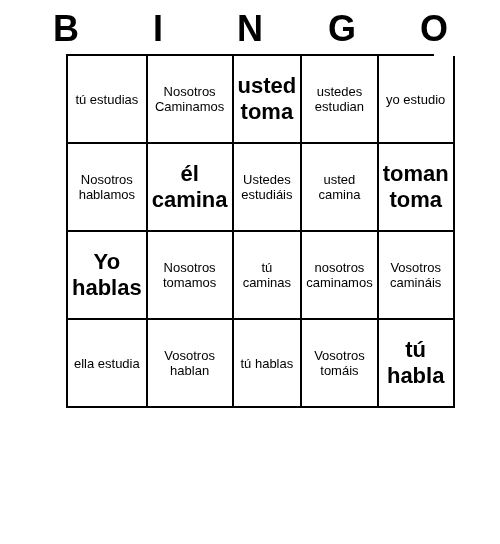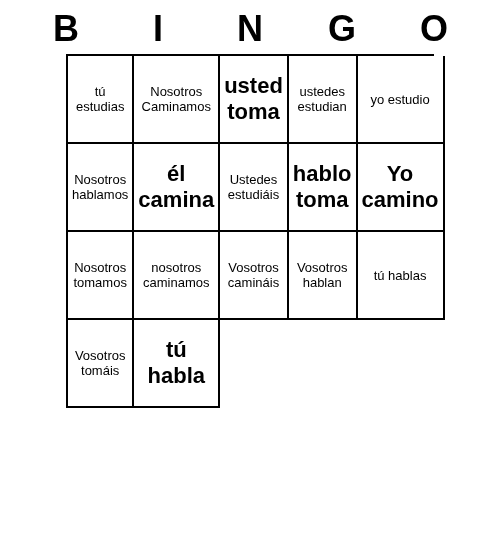--- a/index.html
+++ b/index.html
@@ -92,33 +92,42 @@
     <div class="bingo-cell">
       <span class="text-normal">Nosotros hablamos</span>
     </div>
     <div class="bingo-cell">
       <span class="text-bold">él camina</span>
     </div>
     <div class="bingo-cell">
       <span class="text-normal">Ustedes estudiáis</span>
     </div>
     <div class="bingo-cell">
-      <span class="text-bold">hablo toma</span>
+      <span class="text-normal">usted camina</span>
     </div>
     <div class="bingo-cell">
-      <span class="text-bold">Yo camino</span>
+      <span class="text-bold">toman toma</span>
+    </div>
+    <div class="bingo-cell">
+      <span class="text-bold">Yo hablas</span>
     </div>
     <div class="bingo-cell">
       <span class="text-normal">Nosotros tomamos</span>
+    </div>
+    <div class="bingo-cell">
+      <span class="text-normal">tú caminas</span>
     </div>
     <div class="bingo-cell">
       <span class="text-normal">nosotros caminamos</span>
     </div>
     <div class="bingo-cell">
       <span class="text-normal">Vosotros camináis</span>
+    </div>
+    <div class="bingo-cell">
+      <span class="text-normal">ella estudia</span>
     </div>
     <div class="bingo-cell">
       <span class="text-normal">Vosotros hablan</span>
     </div>
     <div class="bingo-cell">
       <span class="text-normal">tú hablas</span>
     </div>
     <div class="bingo-cell">
       <span class="text-normal">Vosotros tomáis</span>
     </div>

